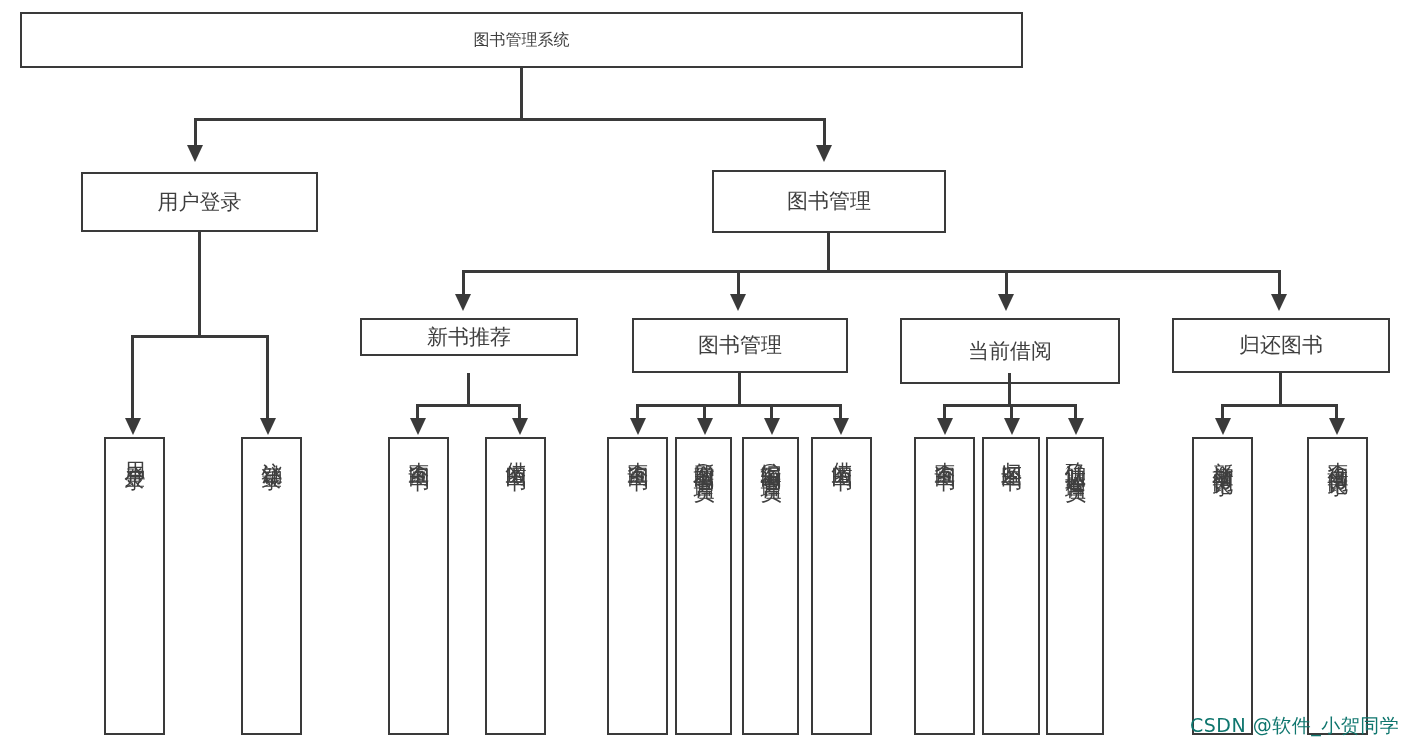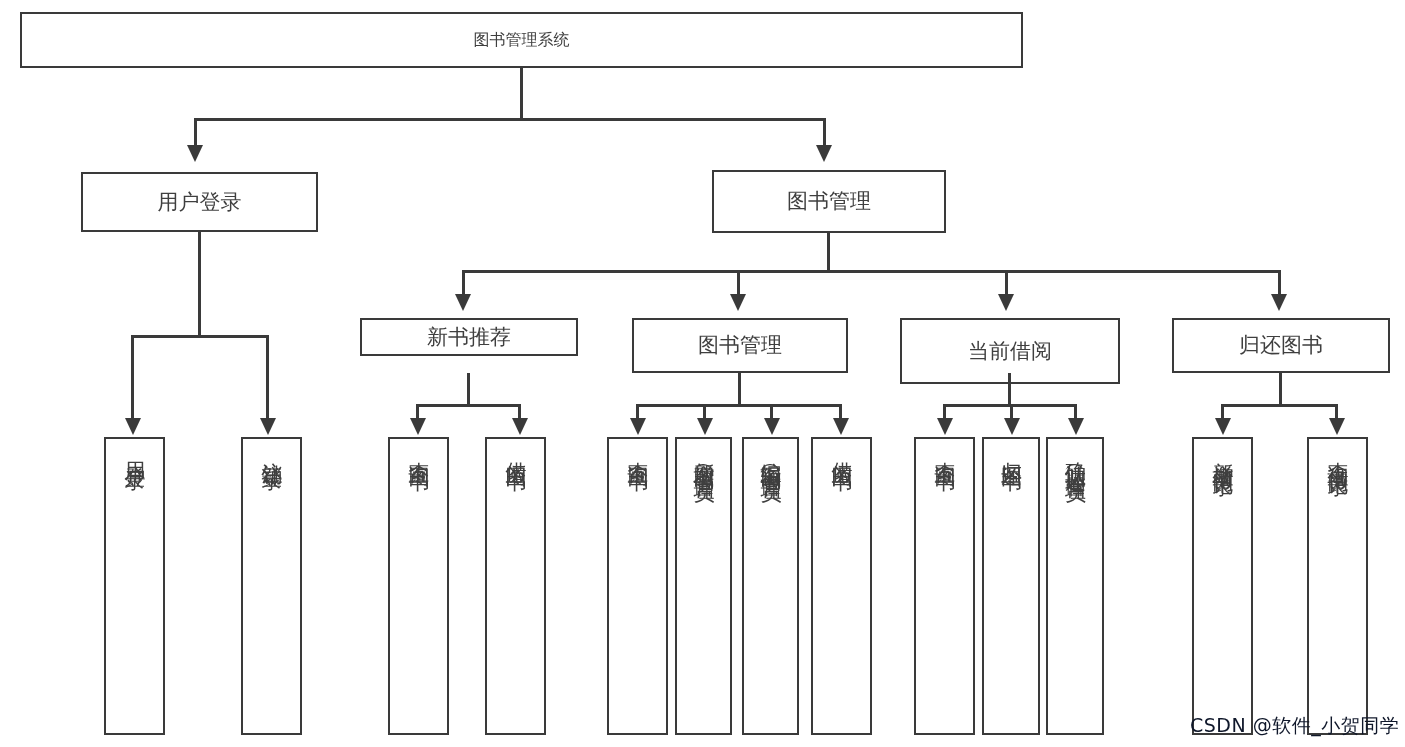--- a/index.html
+++ b/index.html
@@ -60,21 +60,21 @@
   .arrow {
     position: absolute;
     width: 0;
     height: 0;
     border-left: 8px solid transparent;
     border-right: 8px solid transparent;
     border-top: 17px solid #3a3a3a;
   }
   #watermark {
     position: absolute;
-    color: #0f172a;
+    color: #0f766e;
     font-size: 19px;
     white-space: nowrap;
     letter-spacing: 0.5px;
   }
 </style>
 </head>
 <body>
 
 <div id="canvas">
 

